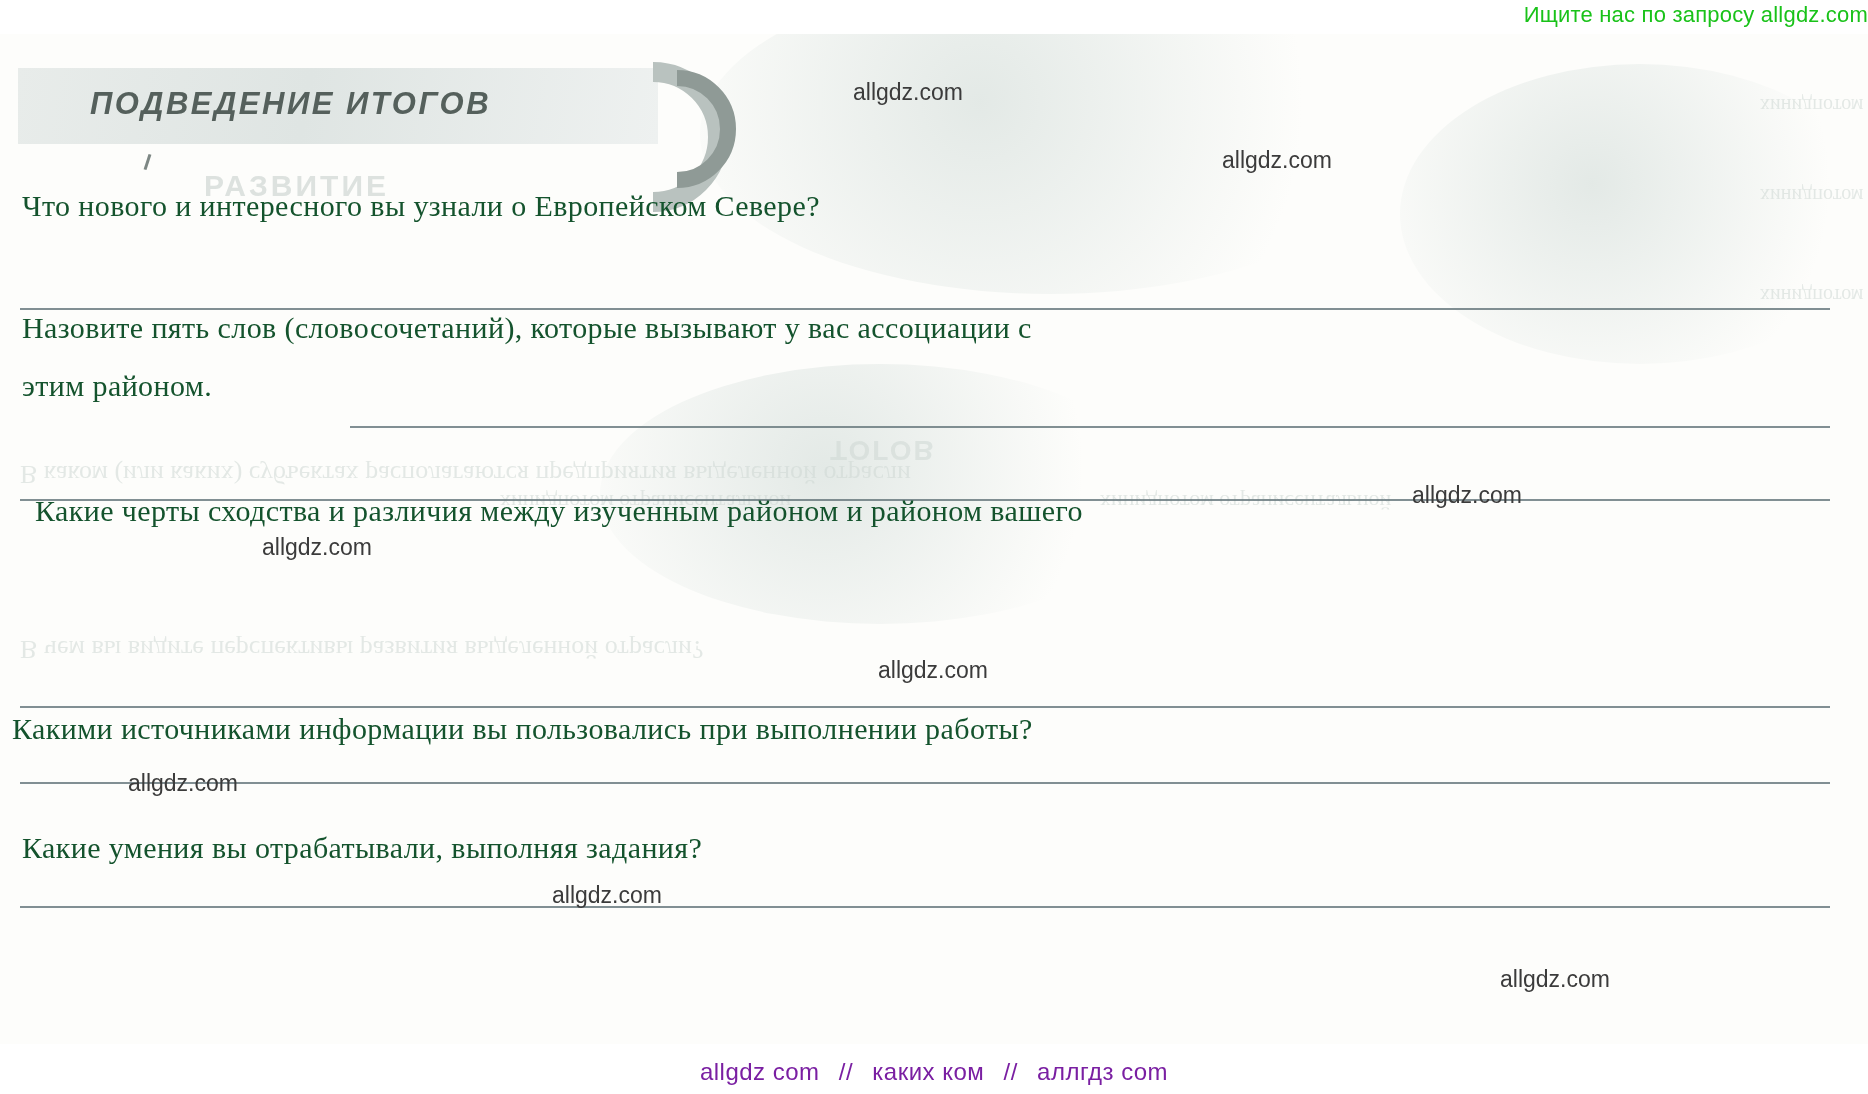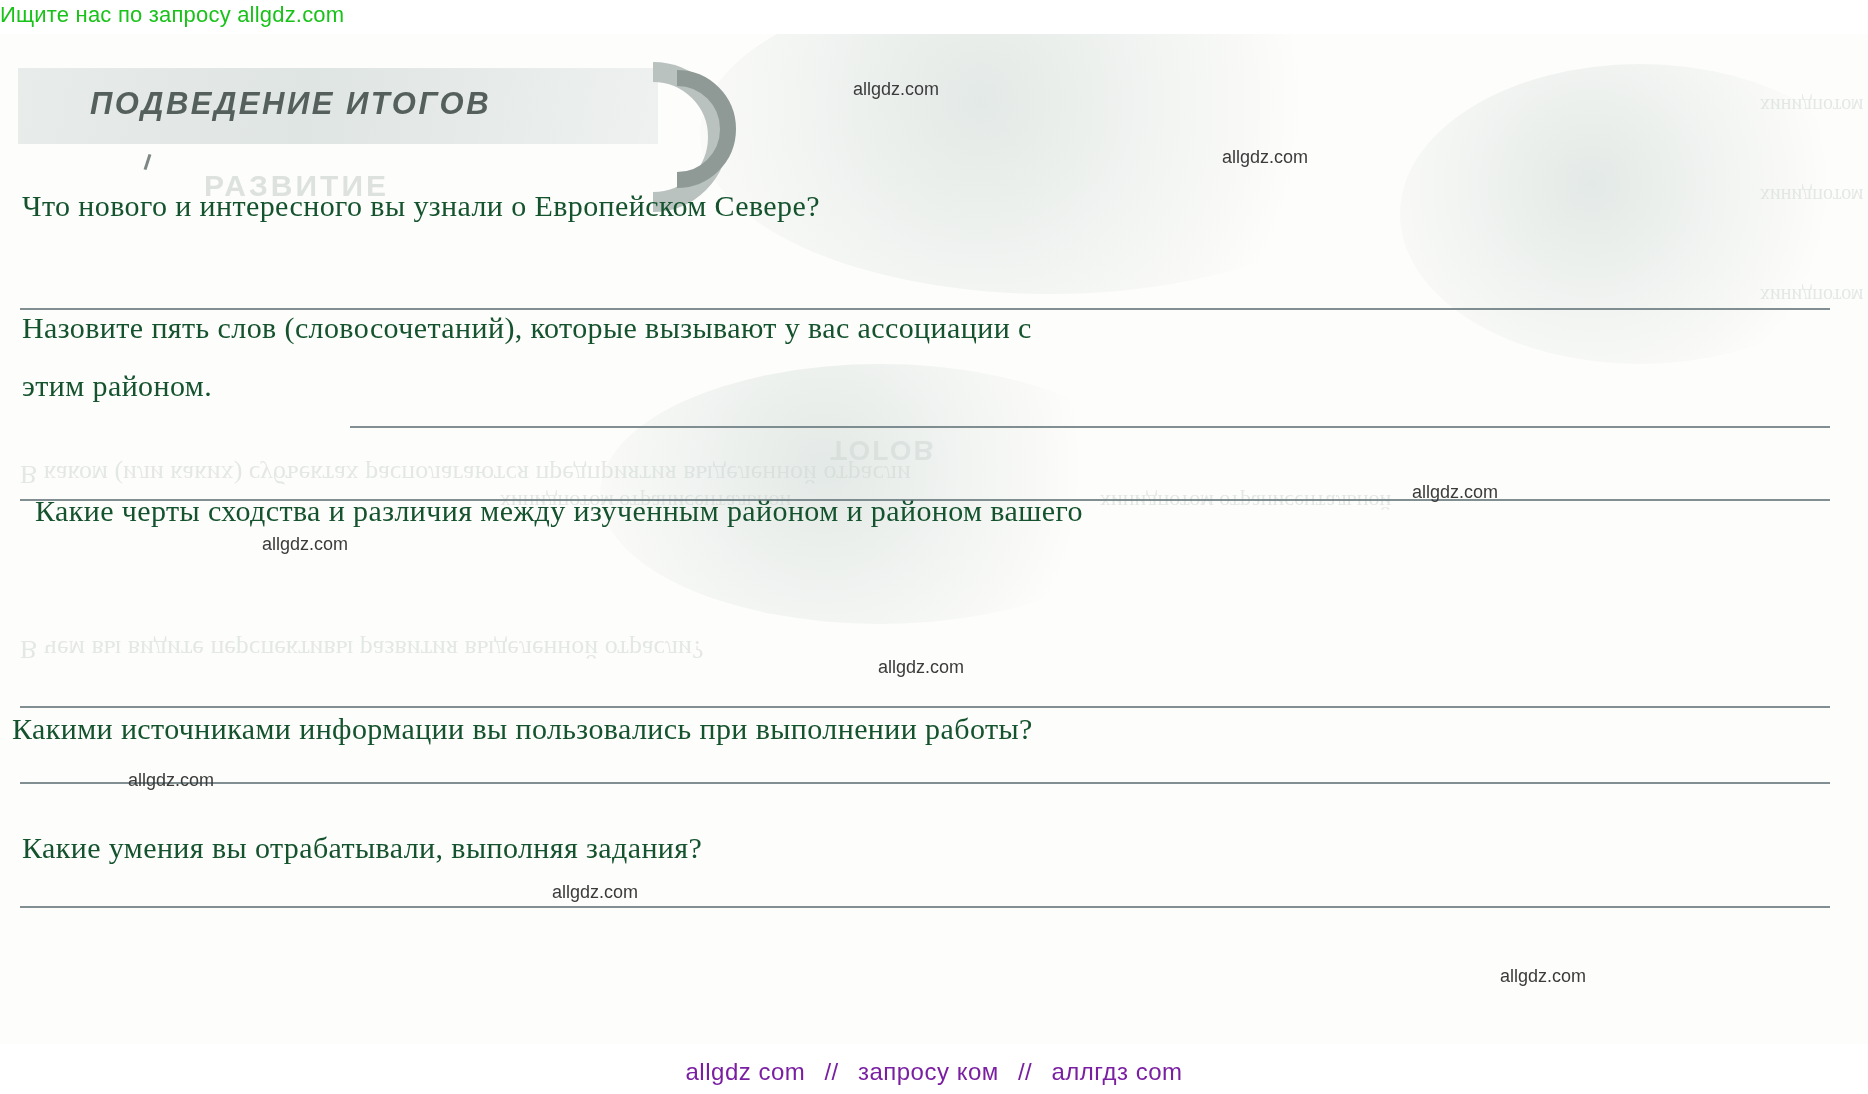--- a/index.html
+++ b/index.html
@@ -14,21 +14,21 @@
     font-family: "Liberation Serif", serif;
     overflow: hidden;
   }
 
   
   .top-promo {
     position: absolute;
     top: 2px;
     left: 0;
     width: 100%;
-    text-align: left;
+    text-align: right;
     font-family: "Liberation Sans", sans-serif;
     font-size: 22px;
     color: #19c219;
     letter-spacing: 0.2px;
   }
 
   
   .page {
     position: absolute;
     top: 34px;
@@ -135,21 +135,21 @@
     position: absolute;
     height: 2px;
     background: #6b7b80;
     opacity: .85;
   }
 
   
   .wm {
     position: absolute;
     font-family: "Liberation Sans", sans-serif;
-    font-size: 18px;
+    font-size: 23px;
     color: #3b3b3b;
     white-space: nowrap;
   }
 
   
   .bottom-promo {
     position: absolute;
     bottom: 8px;
     left: 0;
     width: 100%;
@@ -214,16 +214,16 @@
   <div class="wm" style="left:878px;top:623px;">allgdz.com</div>
   <div class="wm" style="left:128px;top:736px;">allgdz.com</div>
   <div class="wm" style="left:552px;top:848px;">allgdz.com</div>
   <div class="wm" style="left:1500px;top:932px;">allgdz.com</div>
 
 </div>
 
 <div class="bottom-promo">
   <span>allgdz com</span>
   <span>//</span>
-  <span>запросу ком</span>
+  <span>каких ком</span>
   <span>//</span>
   <span>аллгдз com</span>
 </div>
 
 </body></html>

